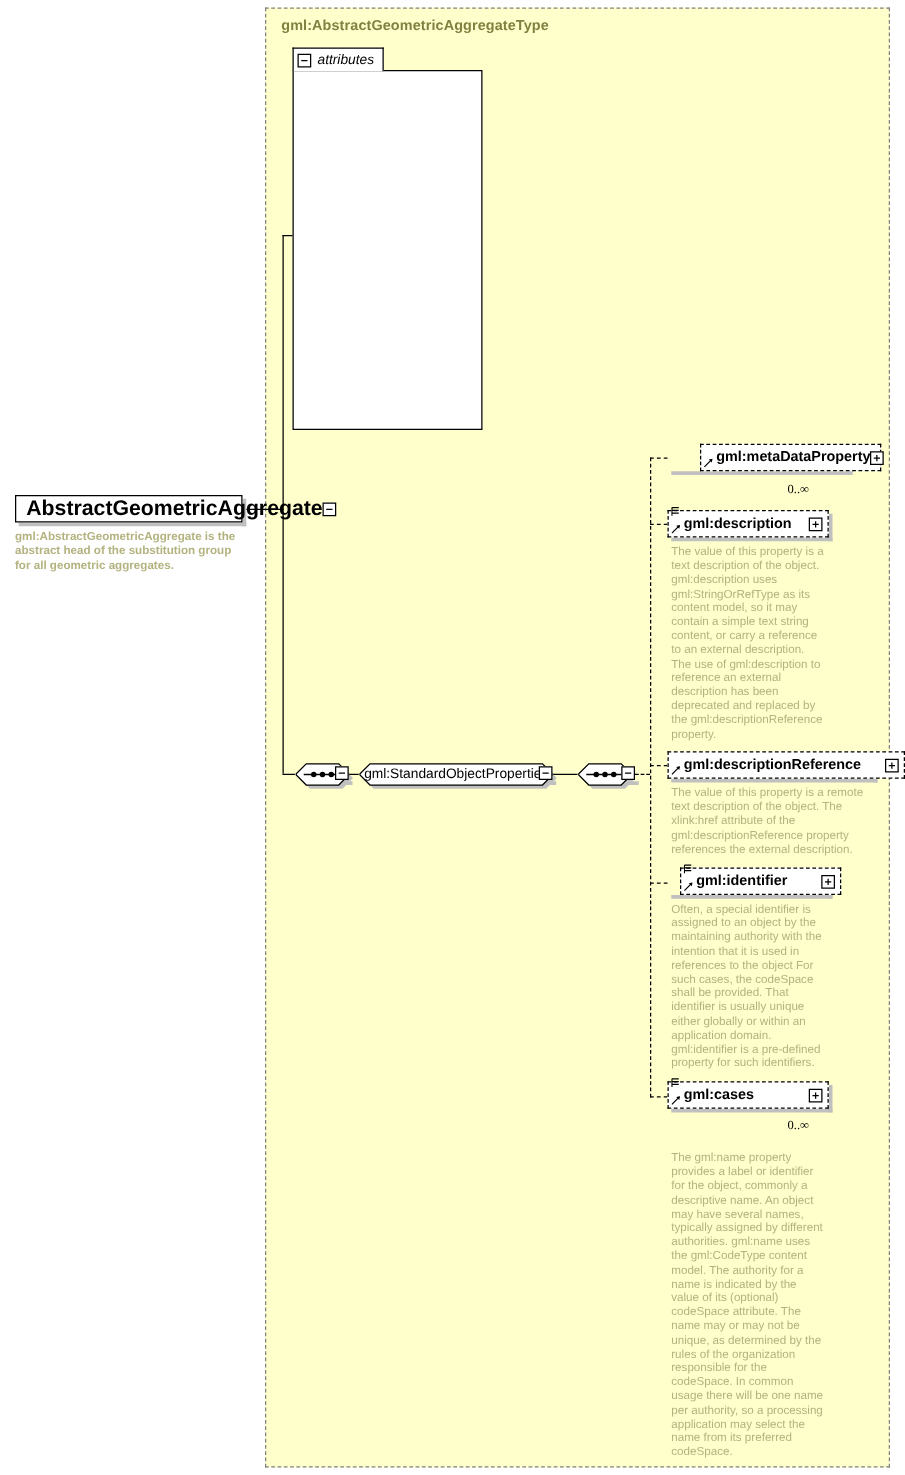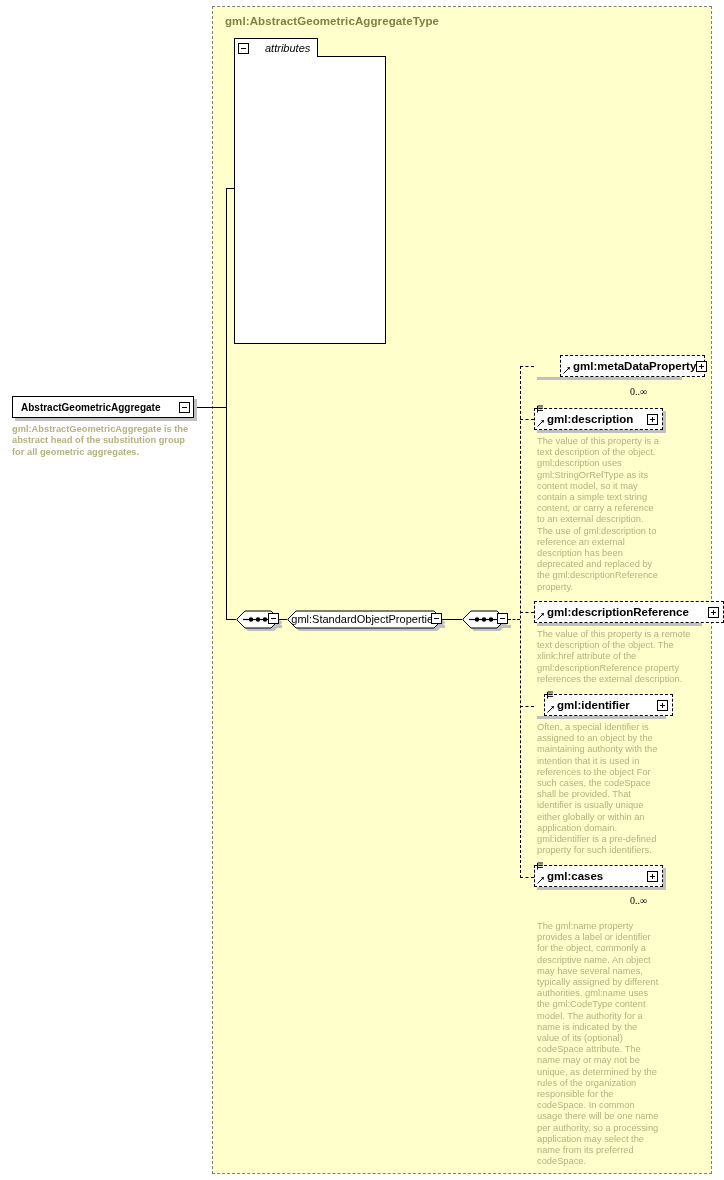--- a/index.html
+++ b/index.html
@@ -42,21 +42,21 @@
     position: absolute;
     left: 234px;
     top: 38px;
     height: 19px;
     padding: 0 7px 0 3px;
     background: #ffffff;
     border: 1px solid #000000;
     border-bottom: none;
     display: flex;
     align-items: center;
-    gap: 16px;
+    gap: 5px;
     z-index: 4;
   }
   .attr-tab .lbl {
     font-size: 11px;
     font-style: italic;
     color: #000;
     line-height: 1;
   }
   .attr-body {
     position: absolute;
@@ -145,21 +145,21 @@
     height: 22px;
     background: #ffffff;
     border: 1px solid #000;
     display: flex;
     align-items: center;
     z-index: 5;
   }
   .elem-box .name {
     flex: 1;
     padding-left: 8px;
-    font-size: 10px;
+    font-size: 17px;
     font-weight: bold;
     color: #000;
     white-space: nowrap;
   }
   .elem-box .tg {
     margin-right: 3px;
   }
   .elem-shadow {
     position: absolute;
     left: 15px; top: 418px;

